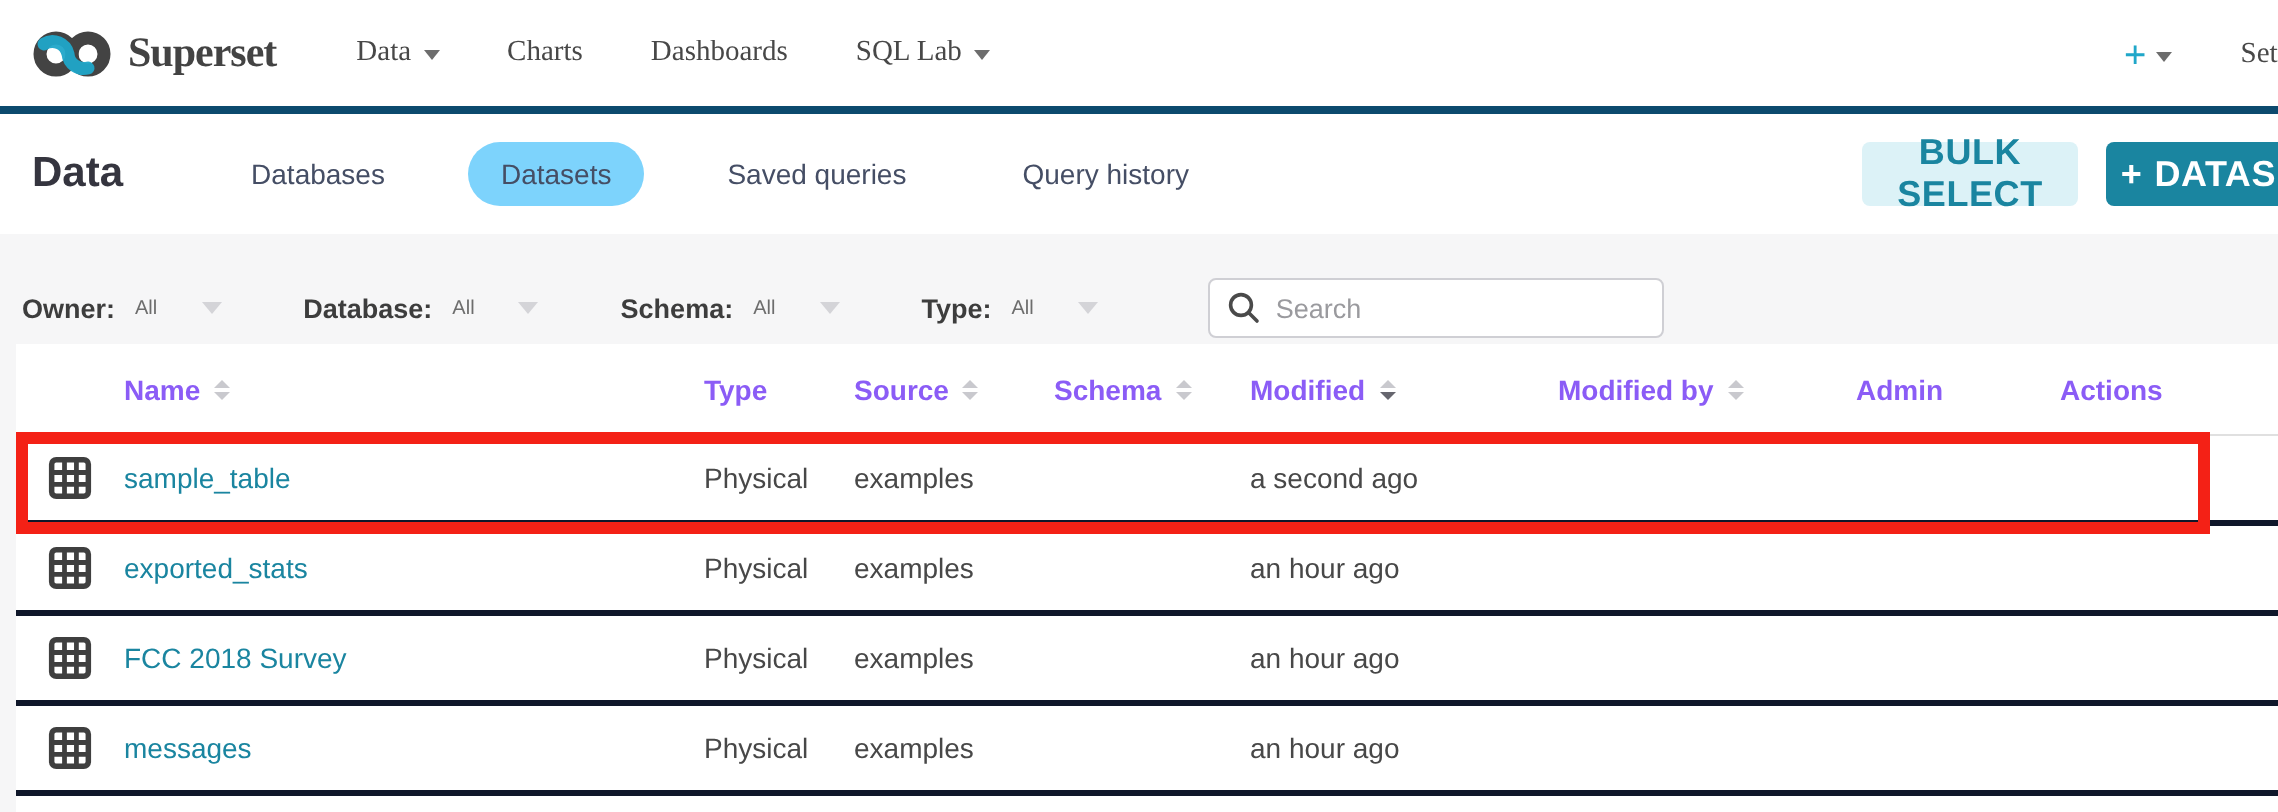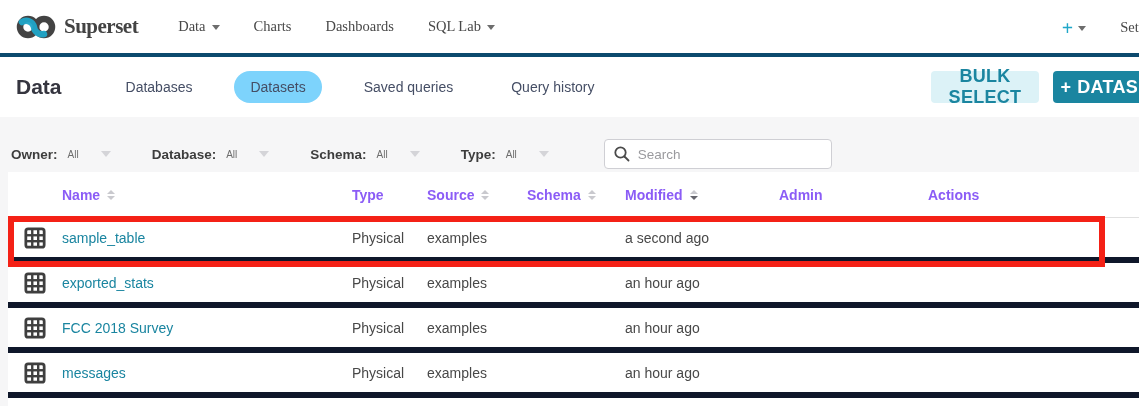--- a/index.html
+++ b/index.html
@@ -44,21 +44,21 @@
     border-top:6px solid #d4d4d8; }
   .searchbox { margin-left:14px; width:228px; height:30px; background:#fff; border:1px solid #cfcfd4;
     border-radius:4px; display:flex; align-items:center; padding:0 8px; }
   .searchbox input { border:none; outline:none; font-size:13.5px; color:#484848; width:150px;
     font-family:"Liberation Sans", sans-serif; background:transparent; }
   .searchbox input::placeholder { color:#9a9a9e; }
 
   
   .card { position:absolute; left:8px; right:0; top:55px; bottom:-60px; background:#fff; }
   .trow { display:grid; grid-template-columns:54px 290px 75px 100px 98px 154px 149px 102px 1fr;
-    align-items:center; height:45px; border-bottom:6px solid #0f172a; }
+    align-items:center; height:45px; border-bottom:3px solid #0f172a; }
   .trow.thead { height:46px; border-bottom:1px solid #e0e0e0; }
   .th { font-size:14px; font-weight:bold; color:#8b5cf6; display:flex; align-items:center; gap:7px; cursor:pointer; }
   .sort { display:inline-flex; flex-direction:column; gap:2px; }
   .sort i { width:0; height:0; border-left:4px solid transparent; border-right:4px solid transparent; display:block; }
   .sort .up { border-bottom:4px solid #c9c9ce; }
   .sort .dn { border-top:4px solid #c9c9ce; }
   .sort.desc .dn { border-top-color:#66666e; }
   .cell { font-size:14px; color:#484848; }
   .cell a { color:#1a85a0; text-decoration:none; cursor:pointer; }
   .iconcell { display:flex; justify-content:center; }
@@ -181,20 +181,27 @@
           </span>
       </div>
       <div class="th">
         <span>Modified</span>
         <span class="sort desc">
             <i class="up"></i>
             <i class="dn"></i>
           </span>
       </div>
       <div class="th">
+        <span>Modified by</span>
+        <span class="sort">
+            <i class="up"></i>
+            <i class="dn"></i>
+          </span>
+      </div>
+      <div class="th">
           <span>Admin</span>
         </div>
       <div class="th">
           <span>Actions</span>
         </div>
     </div>
 
     <div class="trow">
       <div class="iconcell">
           <svg class="dataset-icon" viewBox="0 0 24 24">

